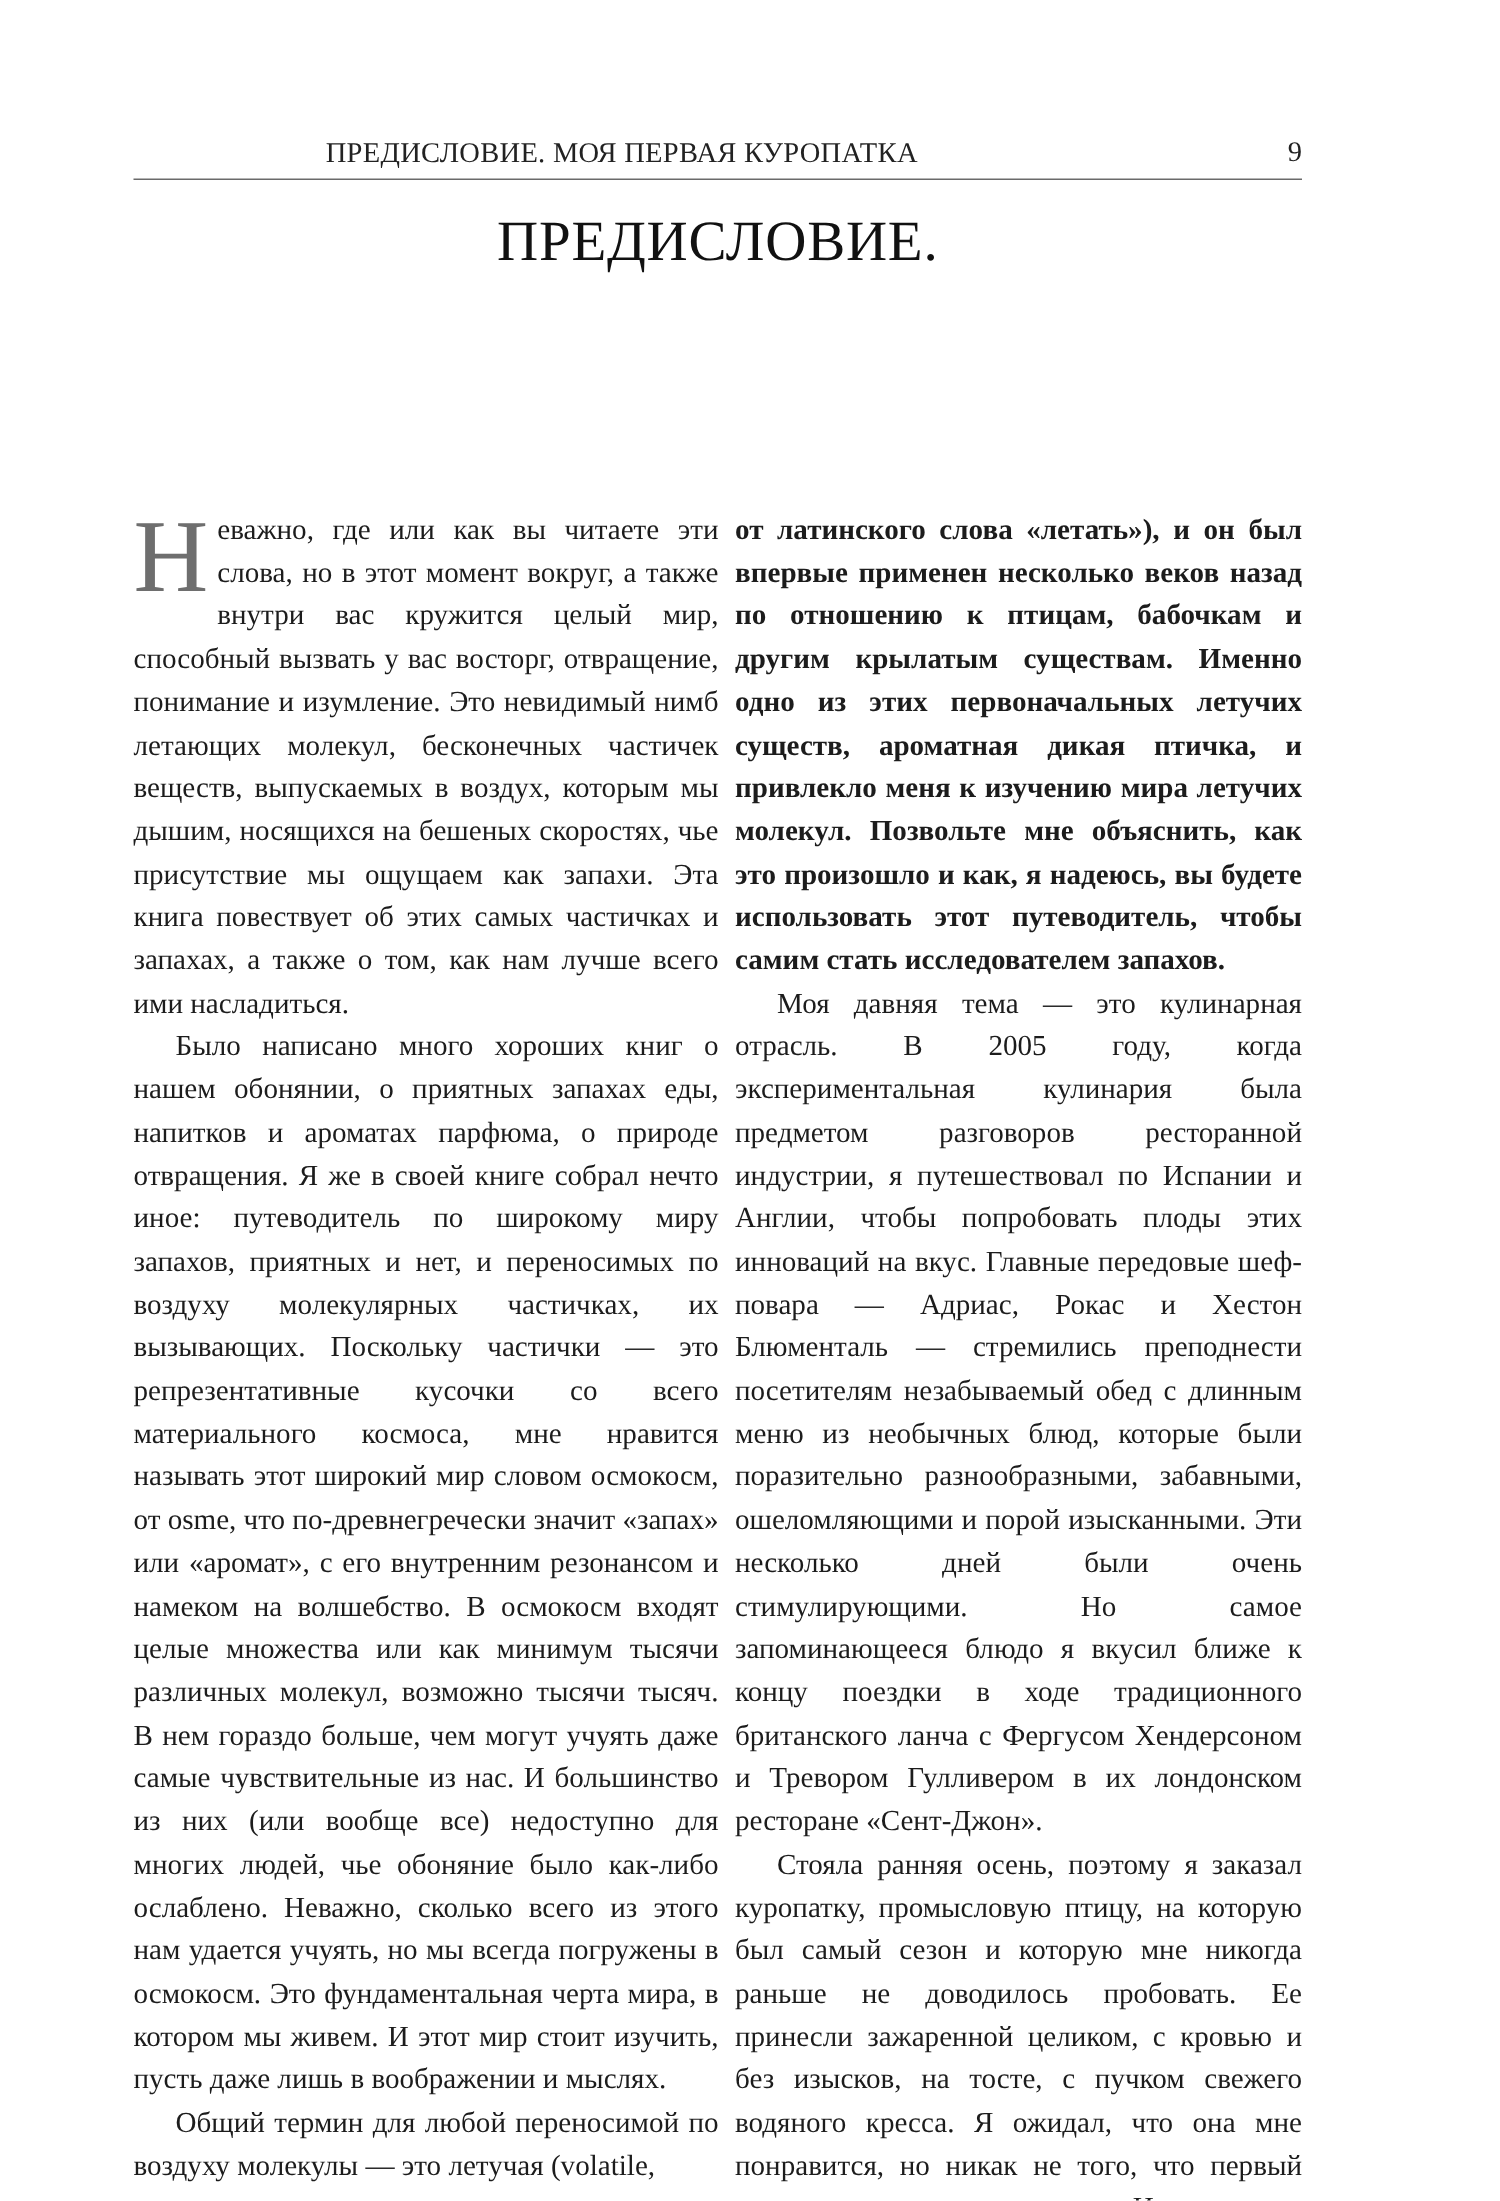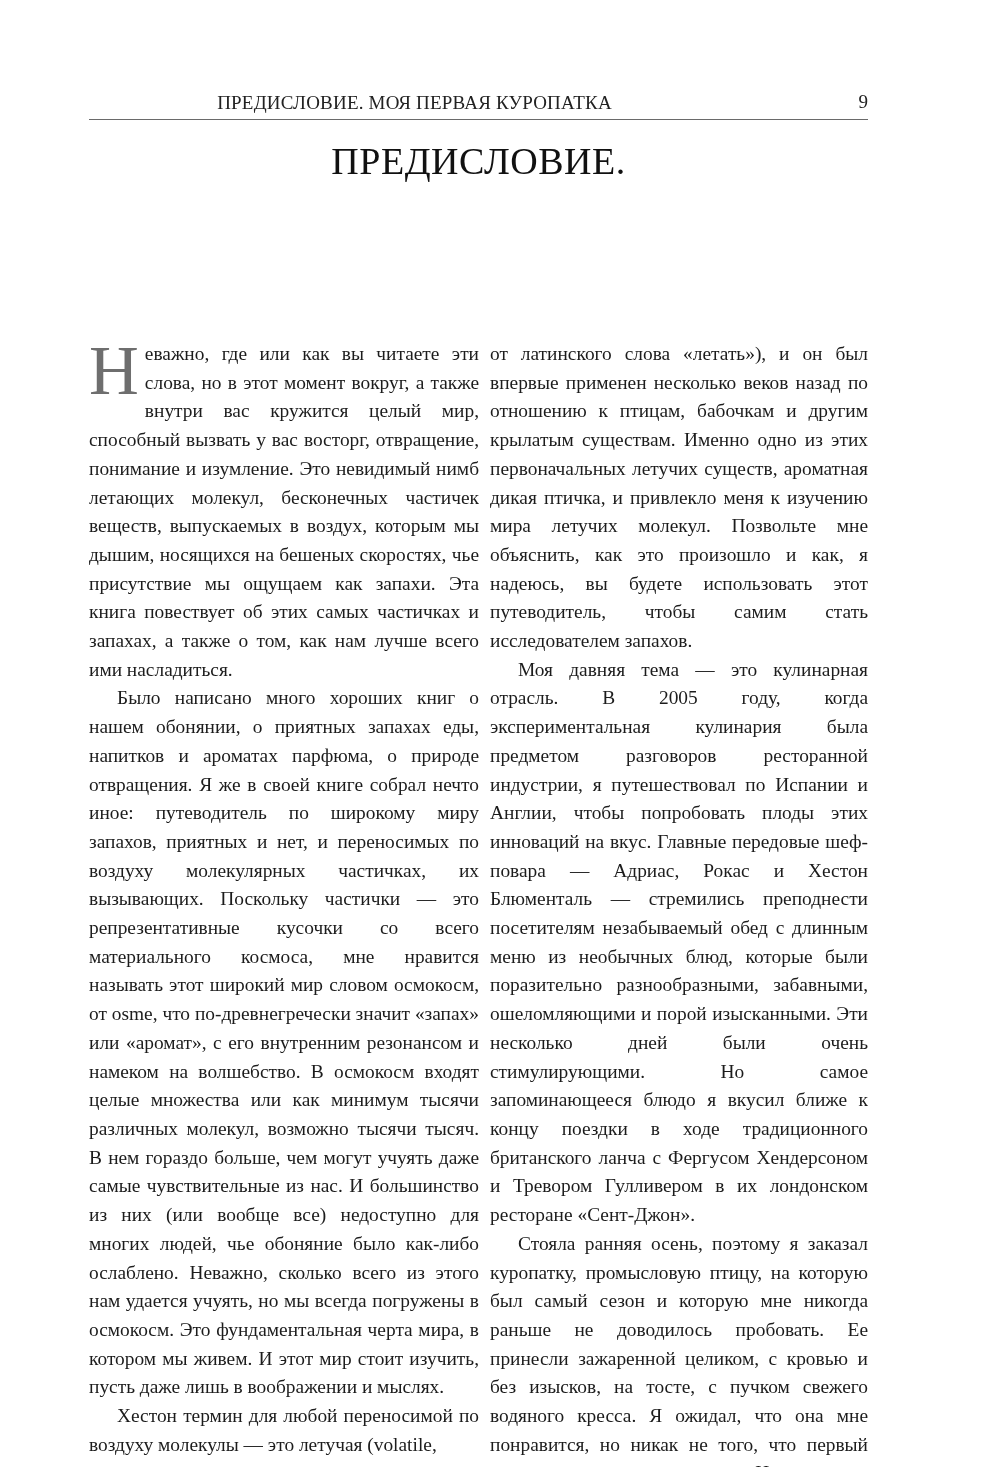--- a/index.html
+++ b/index.html
@@ -12,38 +12,38 @@
   .page-number { position: absolute; right: 0; top: 3px; font-size: 19px; color: #222; }
   .chapter-title { position: absolute; left: 89px; width: 779px; top: 135px; text-align: center;
                    font-size: 38px; line-height: 52px; letter-spacing: 0.5px; color: #111; }
   .chapter-title div { display: block; }
   .column { position: absolute; top: 340px; font-size: 19.4px; line-height: 28.7px;
             text-align: justify; hyphens: manual; color: #1c1c1c; }
   .col-left { left: 89px; width: 390px; }
   .col-right { left: 490px; width: 378px; }
   .column p { margin: 0; text-indent: 28px; }
   .column p.first { text-indent: 0; }
-  .column p.cont { text-indent: 0; }
+  .column p.cont { text-indent: 0; font-weight: bold; }
   .dropcap { float: left; font-size: 69px; line-height: 54px; margin: 4px 6px 0 0; color: #6e6e6e; }
 </style>
 </head>
 <body>
 
 <header class="running-head">
   <div class="running-title">ПРЕДИСЛОВИЕ. МОЯ ПЕРВАЯ КУРОПАТКА</div>
   <div class="page-number">9</div>
 </header>
 
 <h1 class="chapter-title" style="margin:0;font-weight:normal;text-align:center;">
   <div>ПРЕДИСЛОВИЕ.</div>
 </h1>
 
 <section class="column col-left">
   <p class="first"><span class="dropcap">Н</span><span>еважно, где или как вы читаете эти слова, но в этот момент вокруг, а также внутри вас кружится целый мир, способный вызвать у вас восторг, отвращение, понимание и изумление. Это невидимый нимб летающих молекул, бесконечных частичек веществ, выпускаемых в воздух, которым мы дышим, носящихся на бешеных скоростях, чье присутствие мы ощущаем как запахи. Эта книга повествует об этих самых частичках и запахах, а также о том, как нам лучше всего ими насладиться.</span></p>
   <p>Было написано много хороших книг о нашем обонянии, о приятных запахах еды, напитков и ароматах парфюма, о природе отвращения. Я же в своей книге собрал нечто иное: путеводитель по широкому миру запахов, приятных и нет, и переносимых по воздуху молекулярных частичках, их вызывающих. Поскольку частички — это репрезентативные кусочки со всего материального космоса, мне нравится называть этот широкий мир словом осмокосм, от osme, что по-древнегречески значит «запах» или «аромат», с его внутренним резонансом и намеком на волшебство. В осмокосм входят целые множества или как минимум тысячи различных молекул, возможно тысячи тысяч. В нем гораздо больше, чем могут учуять даже самые чувствительные из нас. И большинство из них (или вообще все) недоступно для многих людей, чье обоняние было как-либо ослаблено. Неважно, сколько всего из этого нам удается учуять, но мы всегда погружены в осмокосм. Это фундаментальная черта мира, в котором мы живем. И этот мир стоит изучить, пусть даже лишь в воображении и мыслях.</p>
-  <p>Хестон термин для любой переносимой по воздуху молекулы — это летучая (volatile,</p>
+  <p>Общий термин для любой переносимой по воздуху молекулы — это летучая (volatile,</p>
 </section>
 
 <section class="column col-right">
   <p class="cont">от латинского слова «летать»), и он был впервые применен несколько веков назад по отношению к птицам, бабочкам и другим крылатым существам. Именно одно из этих первоначальных летучих существ, ароматная дикая птичка, и привлекло меня к изучению мира летучих молекул. Позвольте мне объяснить, как это произошло и как, я надеюсь, вы будете использовать этот путеводитель, чтобы самим стать исследователем запахов.</p>
   <p>Моя давняя тема — это кулинарная отрасль. В 2005 году, когда экспериментальная кулинария была предметом разговоров ресторанной индустрии, я путешествовал по Испании и Англии, чтобы попробовать плоды этих инноваций на вкус. Главные передовые шеф-повара — Адриас, Рокас и Хестон Блюменталь — стремились преподнести посетителям незабываемый обед с длинным меню из необычных блюд, которые были поразительно разнообразными, забавными, ошеломляющими и порой изысканными. Эти несколько дней были очень стимулирующими. Но самое запоминающееся блюдо я вкусил ближе к концу поездки в ходе традиционного британского ланча с Фергусом Хендерсоном и Тревором Гулливером в их лондонском ресторане «Сент-Джон».</p>
   <p>Стояла ранняя осень, поэтому я заказал куропатку, промысловую птицу, на которую был самый сезон и которую мне никогда раньше не доводилось пробовать. Ее принесли зажаренной целиком, с кровью и без изысков, на тосте, с пучком свежего водяного кресса. Я ожидал, что она мне понравится, но никак не того, что первый кусочек лишит меня дара речи. Именно это и произошло. Я был полностью поглощен сперва насыщенным вкусом — мясистостью, которая была почти что</p>
 </section>
 
 </body></html>

